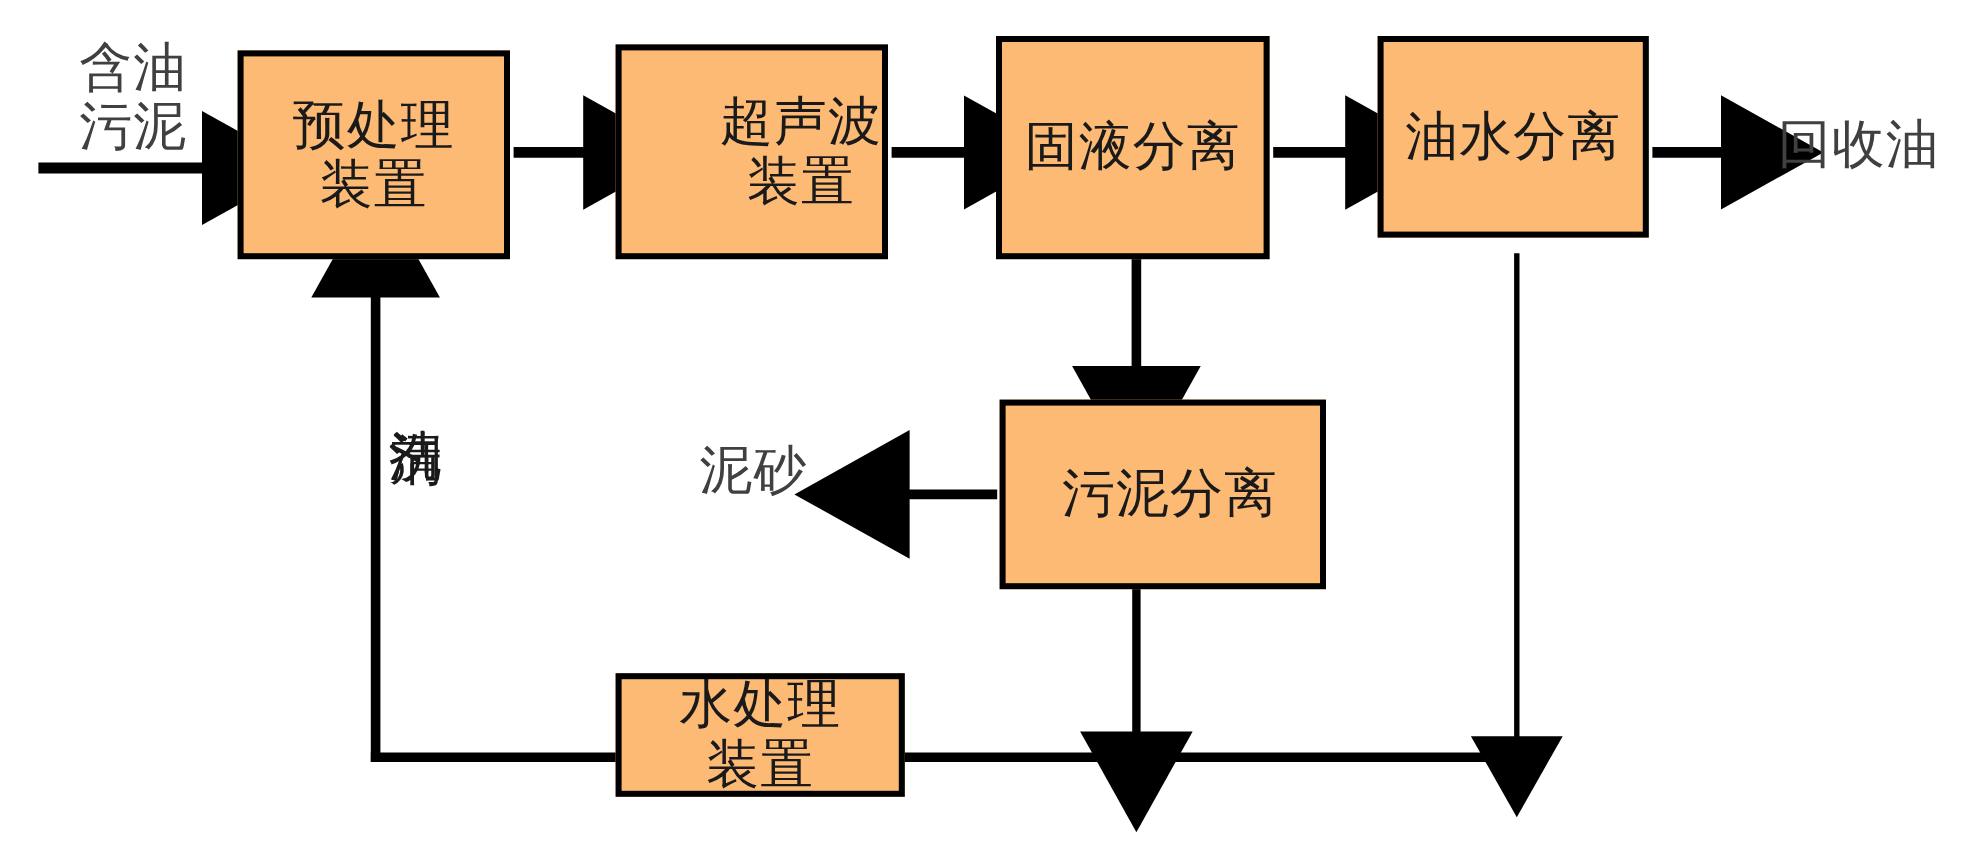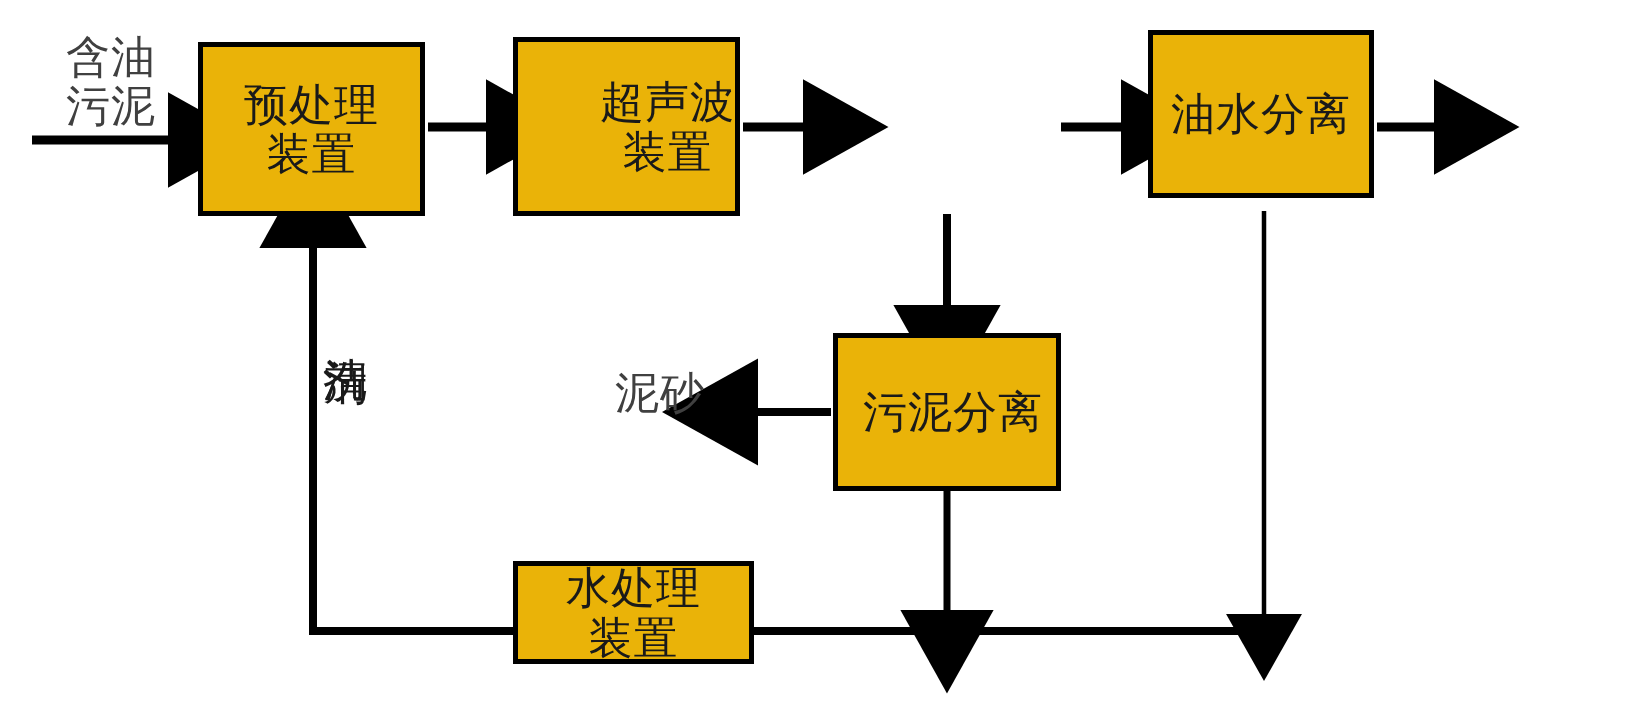--- a/index.html
+++ b/index.html
@@ -21,21 +21,21 @@
     position: absolute;
     left: 0;
     top: 0;
     width: 1648px;
     height: 719px;
   }
   .proc-box {
     position: absolute;
     box-sizing: border-box;
     border: 5px solid #000000;
-    background: #eab308;
+    background: #fdba74;
     display: flex;
     align-items: center;
     justify-content: center;
   }
   .proc-label {
     font-family: "DejaVu Serif", "Liberation Serif", serif;
     font-size: 44px;
     line-height: 1.12;
     color: #1a1a1a;
     text-align: center;
@@ -109,35 +109,39 @@
   <div class="proc-box" style="left:198px; top:42px; width:227px; height:174px;">
     <span class="proc-label">预处理
 装置</span>
   </div>
 
   <div class="proc-box" style="left:513px; top:37px; width:227px; height:179px;justify-content:flex-end;">
     <span class="proc-label">超声波
 装置</span>
   </div>
 
+  <div class="proc-box" style="left:830px; top:30px; width:228px; height:186px;">
+    <span class="proc-label">固液分离</span>
+  </div>
 
   <div class="proc-box" style="left:1148px; top:30px; width:226px; height:168px;">
     <span class="proc-label">油水分离</span>
   </div>
 
-  <div class="proc-box" style="left:833px; top:333px; width:228px; height:158px;padding-left:12px;">
+  <div class="proc-box" style="left:833px; top:333px; width:272px; height:158px;padding-left:12px;">
     <span class="proc-label">污泥分离</span>
   </div>
 
   <div class="proc-box" style="left:513px; top:561px; width:241px; height:103px;">
     <span class="proc-label">水处理
 装置</span>
   </div>
 
   <div class="io-label" style="left:36px; top:32px; width:150px;">含油
 污泥</div>
 
+  <div class="io-label" style="left:1464px; top:96px; width:170px;">回收油</div>
 
-  <div class="io-label" style="left:600px; top:368px; width:120px;">泥砂</div>
+  <div class="io-label" style="left:568px; top:368px; width:120px;">泥砂</div>
 
   <div class="edge-label-vert" style="left:322px; top:322px;">清洗剂</div>
 
 </div>
 
 </body></html>

